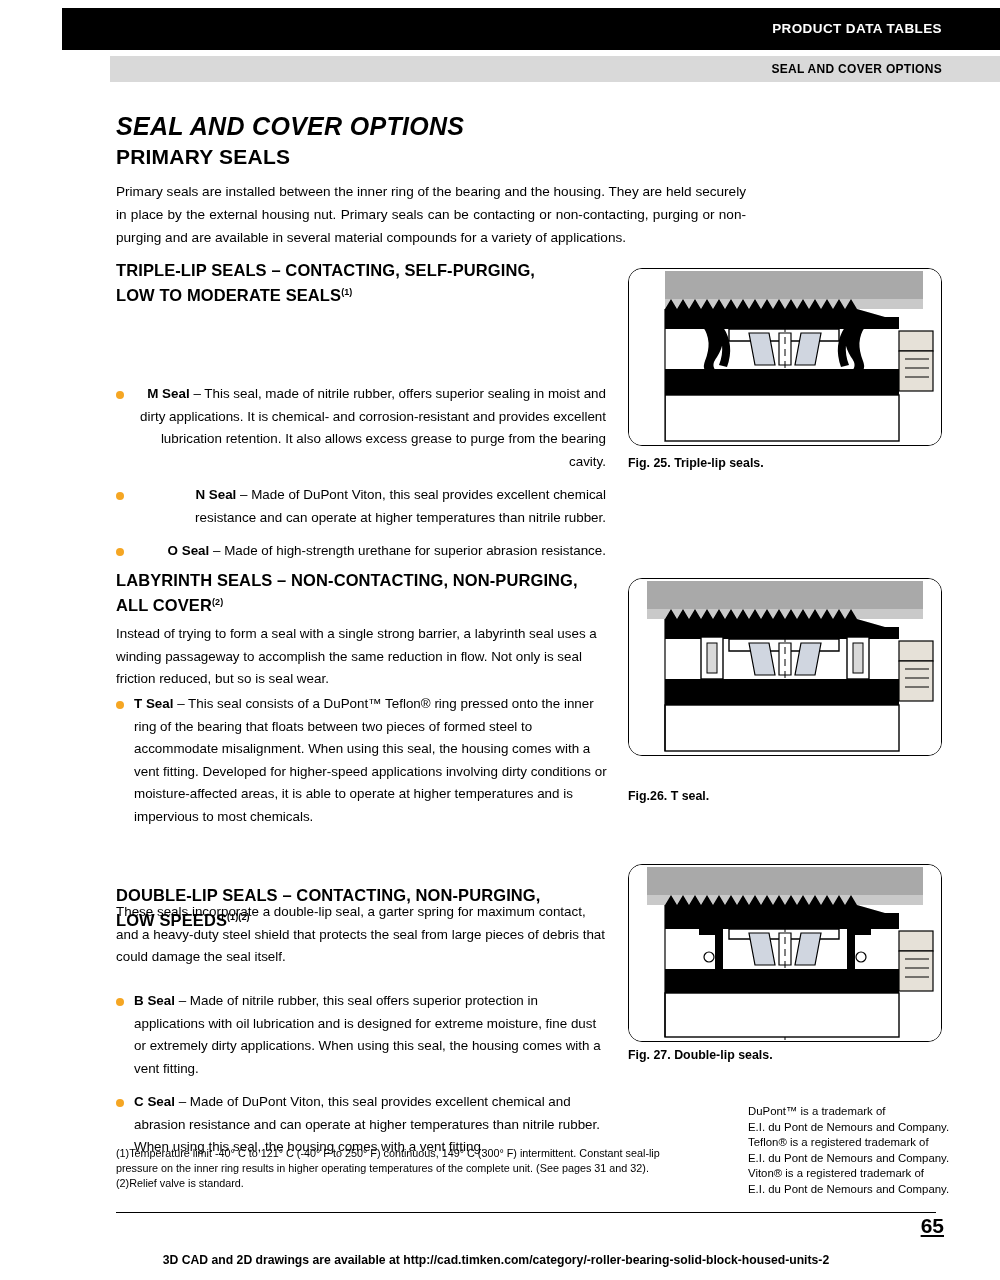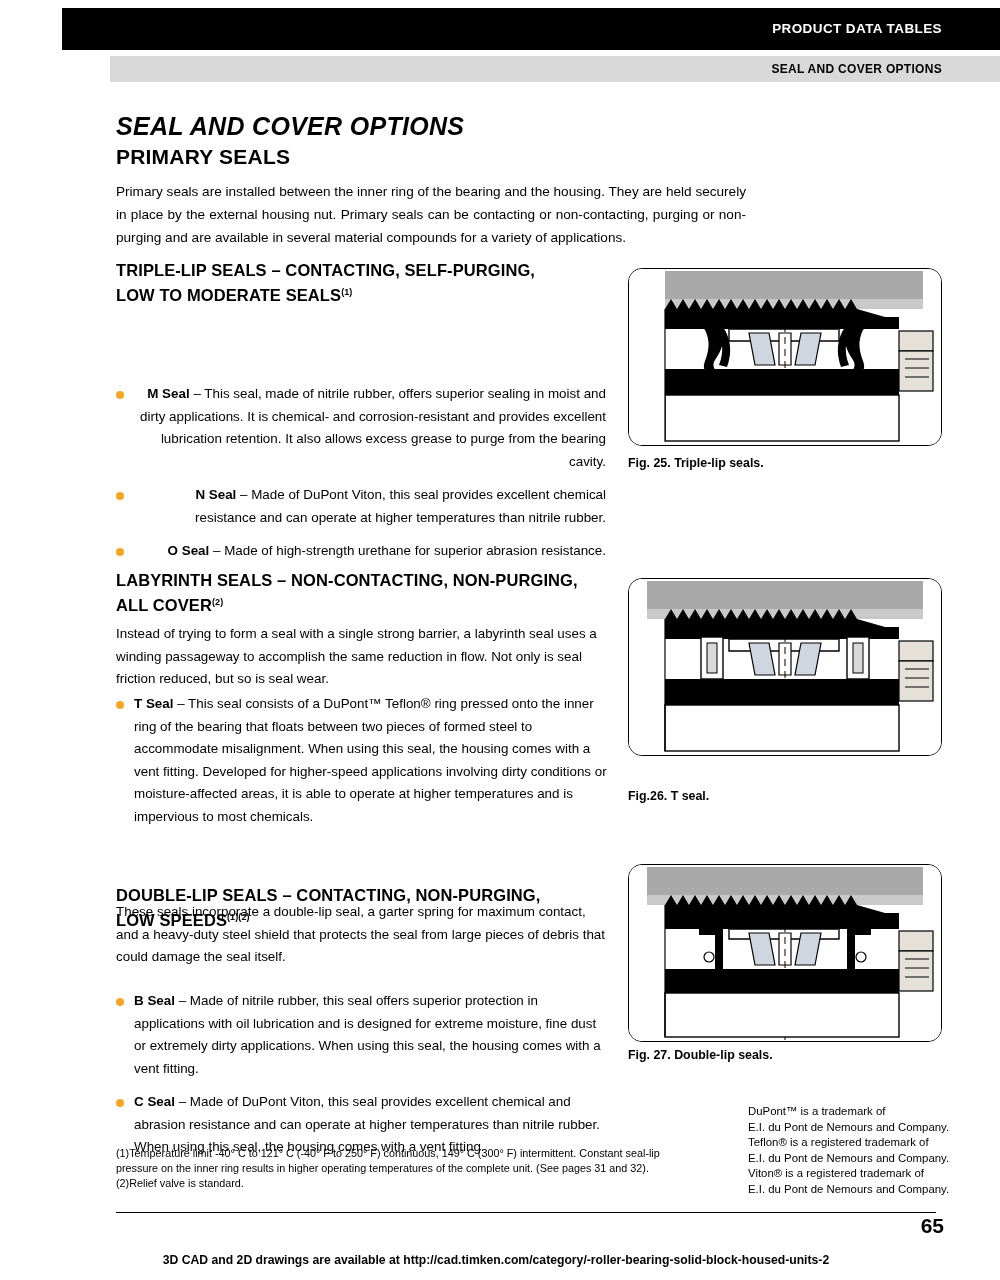--- a/index.html
+++ b/index.html
@@ -181,20 +181,21 @@
     font-size: 12.2px;
     font-weight: bold;
     margin-top: 32px;
   }
   .page-num {
     position: absolute;
     right: 56px;
     top: 1214px;
     font-size: 21px;
     font-weight: bold;
+    text-decoration: underline;
   }
 </style>
 </head>
 <body>
 
 <div class="page">
 
   <div class="header-black">
     <div class="htext">PRODUCT DATA TABLES</div>
   </div>

